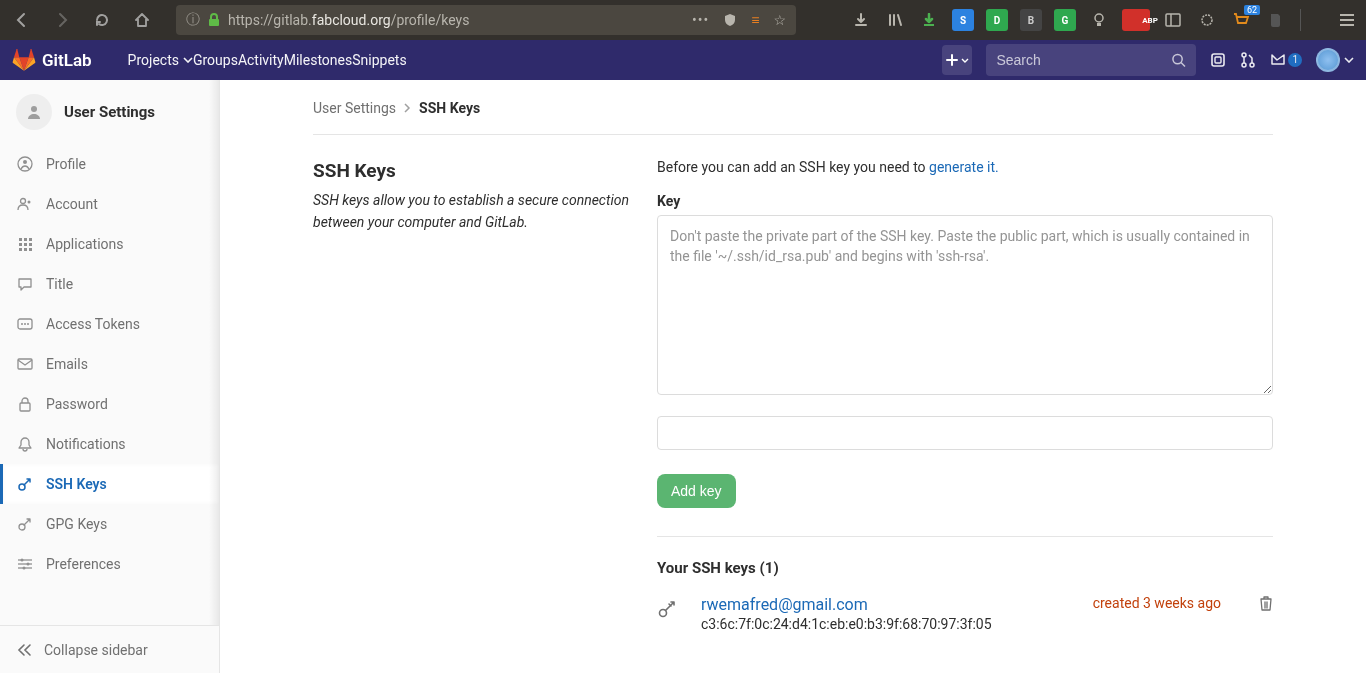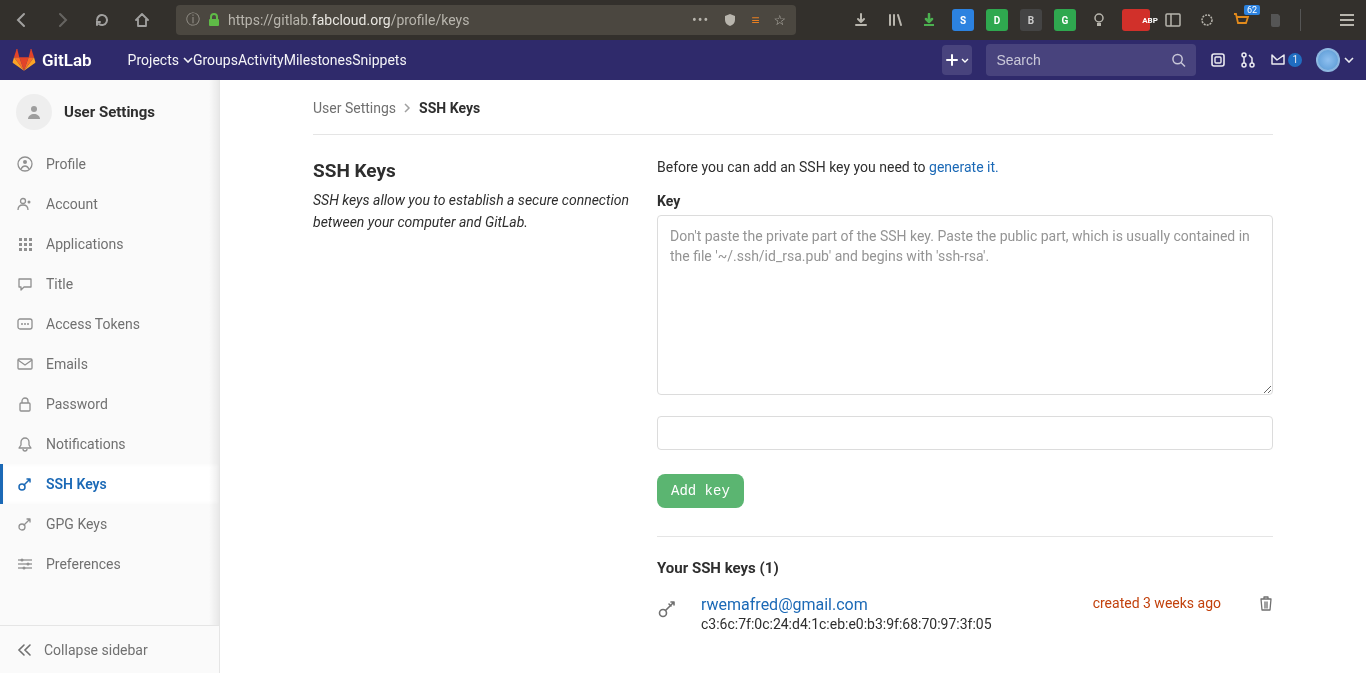--- a/index.html
+++ b/index.html
@@ -60,21 +60,21 @@
 .right-col { flex: 1; }
 h2.section-title { font-size: 19px; font-weight: 700; margin-bottom: 8px; color: #2e2e2e; }
 .section-desc { color: #2e2e2e; line-height: 1.55; font-size: 14px; font-style: italic; }
 h3.form-title { font-size: 15px; font-weight: 700; margin-bottom: 8px; }
 .help-text { color: #2e2e2e; font-size: 14px; margin-bottom: 18px; }
 .link { color: #1b69b6; cursor: pointer; }
 label.fld-label { font-weight: 700; display: block; margin-bottom: 6px; font-size: 14px; }
 textarea.key-input { width: 100%; height: 180px; border: 1px solid #dcdcdc; border-radius: 4px; padding: 10px 12px; font-size: 14px; color: #2e2e2e; resize: vertical; font-family: inherit; line-height:1.45;}
 textarea.key-input::placeholder { color: #949494; }
 input.title-input { width: 100%; height: 34px; border: 1px solid #dcdcdc; border-radius: 4px; padding: 0 10px; font-size: 14px; }
-.btn-green { background: #5bb571; color:#fff; border:none; border-radius:8px; padding: 9px 14px; font-size:14px; cursor:pointer; margin-top: 6px; font-family: Liberation Mono, monospace;}
+.btn-green { background: #5bb571; color:#fff; border:none; border-radius:8px; padding: 9px 14px; font-size:14px; cursor:pointer; margin-top: 6px;}
 hr.sep { border: none; border-top: 1px solid #e5e5e5; margin: 28px 0 22px; }
 .keys-header { font-weight: 700; font-size: 15px; margin-bottom: 18px; }
 .key-row { display: flex; align-items: flex-start; gap: 20px; }
 .key-ic { color: #707070; font-size: 18px; padding-top: 4px; width: 24px;}
 .key-info { flex: 1; }
 .key-email { color: #1b69b6; cursor: pointer; font-size: 16px; }
 .key-fp { color: #2e2e2e; font-size: 14px; margin-top: 2px; }
 .created { color: #c2410c; font-size: 14px; }
 .trash { color: #707070; cursor: pointer; font-size: 15px; margin-left: 18px;}
 .field-block { margin-bottom: 18px; }

